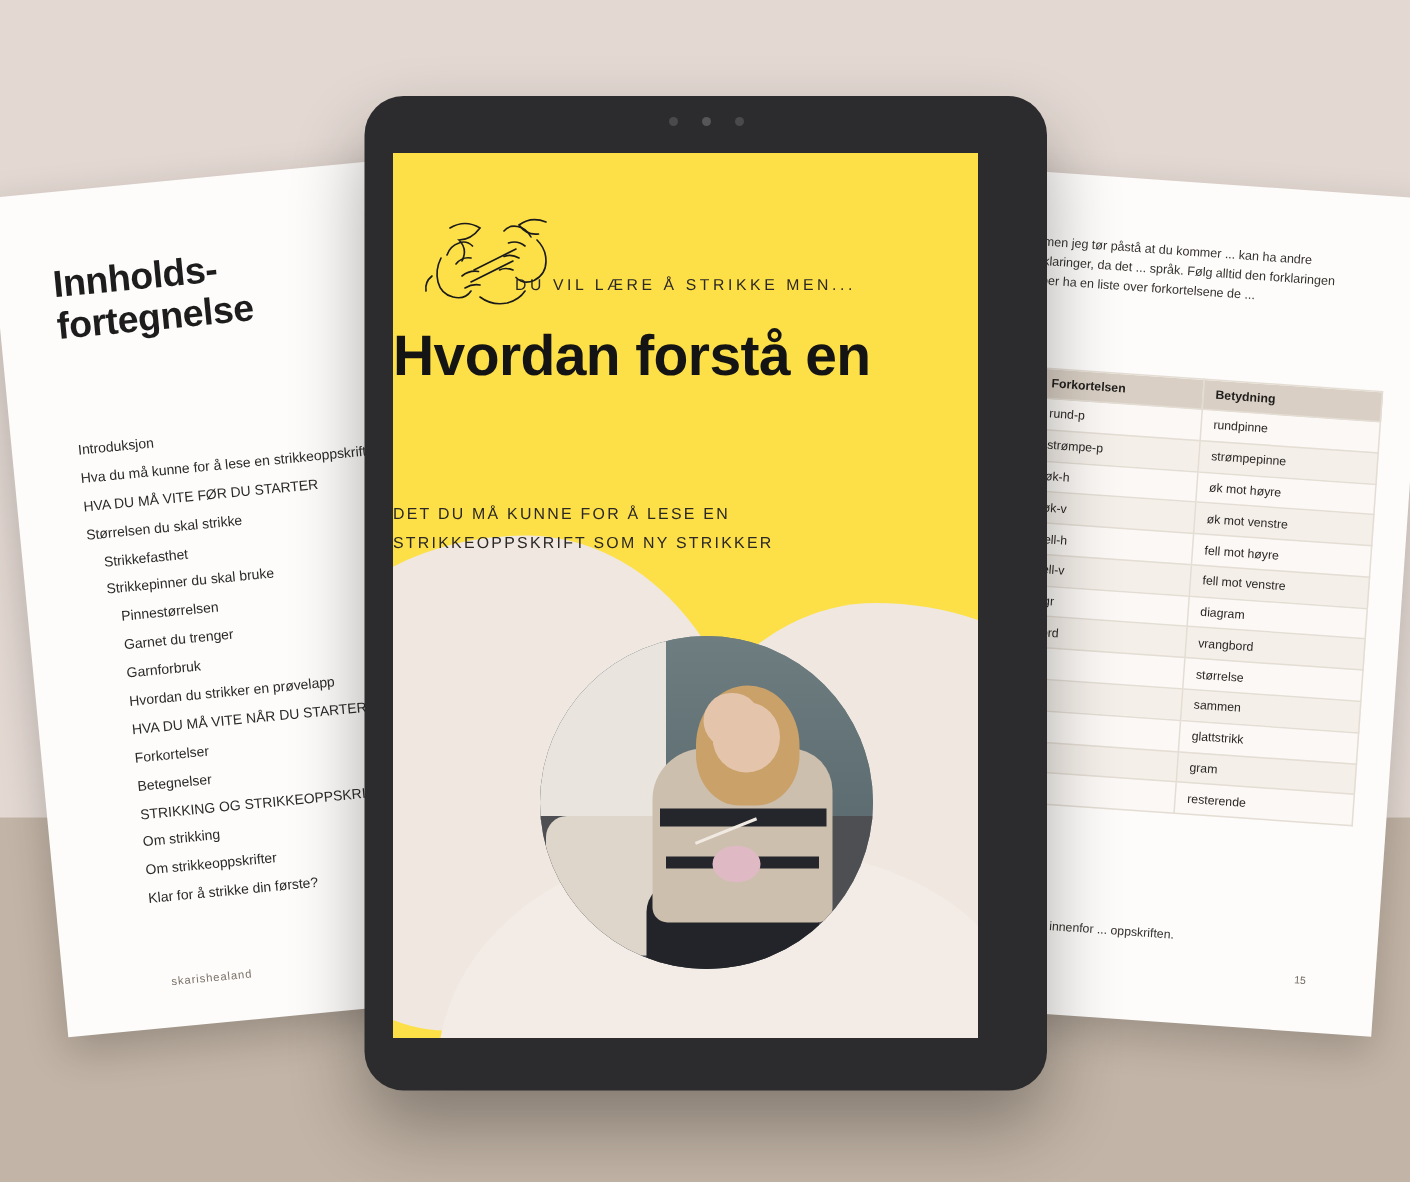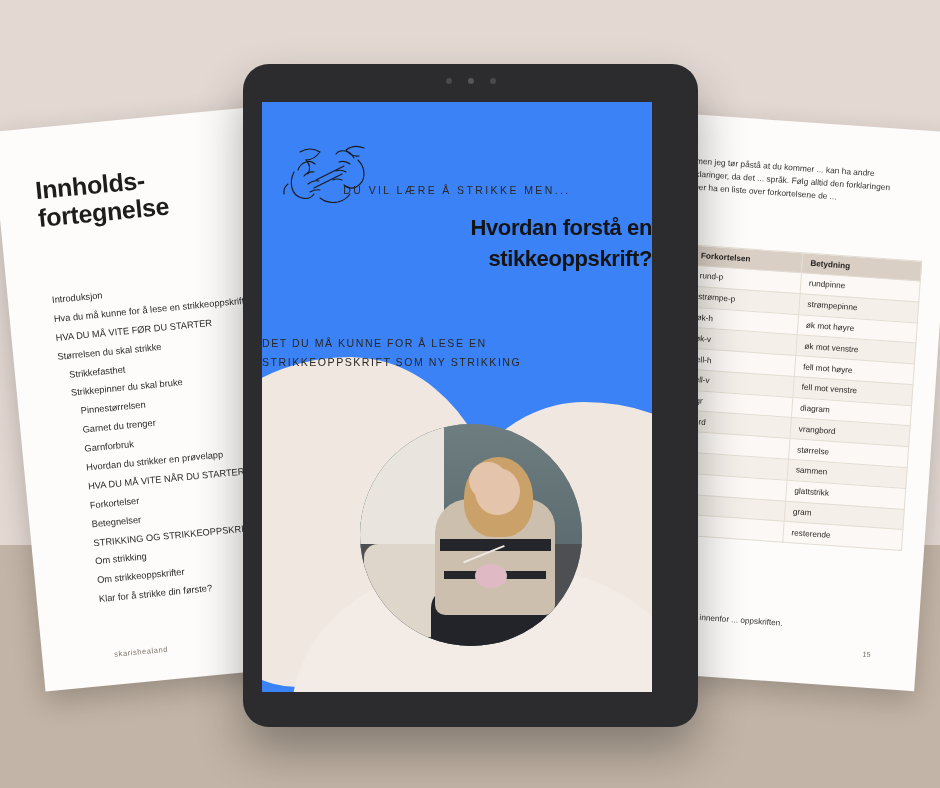--- a/index.html
+++ b/index.html
@@ -165,21 +165,21 @@
     border-radius: 50%;
     background: #4a4a4d;
   }
   .tablet .cam-dot.lens { background: #565659; }
   .screen {
     position: absolute;
     left: 19px;
     top: 38px;
     width: 390px;
     height: 590px;
-    background: #3b82f6;
+    background: #fde047;
     overflow: hidden;
   }
 
   
   .blob-a {
     position: absolute;
     left: -90px;
     top: 255px;
     width: 330px;
     height: 330px;
@@ -216,22 +216,22 @@
     left: 0; right: 0;
     text-align: center;
     font-size: 10.5px;
     letter-spacing: 2.4px;
     color: #2b2724;
   }
   .headline {
     position: absolute;
     top: 110px;
     left: 0; right: 0;
-    text-align: right;
-    font-size: 22px;
+    text-align: left;
+    font-size: 38px;
     font-weight: 700;
     line-height: 1.42;
     color: #141414;
     letter-spacing: -0.4px;
   }
   .subline {
     position: absolute;
     top: 232px;
     left: 0; right: 0;
     text-align: left;
@@ -444,26 +444,25 @@
     <div class="screen">
       <div class="cover-inner">
         <div class="blob-a"></div>
         <div class="blob-b"></div>
         <div class="blob-c"></div>
 
         <div class="eyebrow">DU VIL LÆRE Å STRIKKE MEN...</div>
 
         <div class="headline">
           <div>Hvordan forstå en</div>
-          <div>stikkeoppskrift?</div>
         </div>
 
         <div class="subline">
           <div>DET DU MÅ KUNNE FOR Å LESE EN</div>
-          <div>STRIKKEOPPSKRIFT SOM NY STRIKKING</div>
+          <div>STRIKKEOPPSKRIFT SOM NY STRIKKER</div>
         </div>
 
         <svg class="hands-doodle" viewBox="0 0 96 86">
           <g fill="none" stroke="#1a1a1a" stroke-width="1.1" stroke-linecap="round">
             <path d="M14 40 q-4 8 -2 16 q2 8 10 10 q8 2 12 -4"></path>
             <path d="M18 38 q2 -6 8 -8 q5 -2 9 2"></path>
             <path d="M24 44 q4 -5 10 -4"></path>
             <path d="M28 52 q5 -4 11 -3"></path>
             <path d="M30 60 q5 -3 10 -2"></path>
             <path d="M78 28 q6 6 6 14 q0 9 -8 13 q-7 3 -12 -2"></path>

